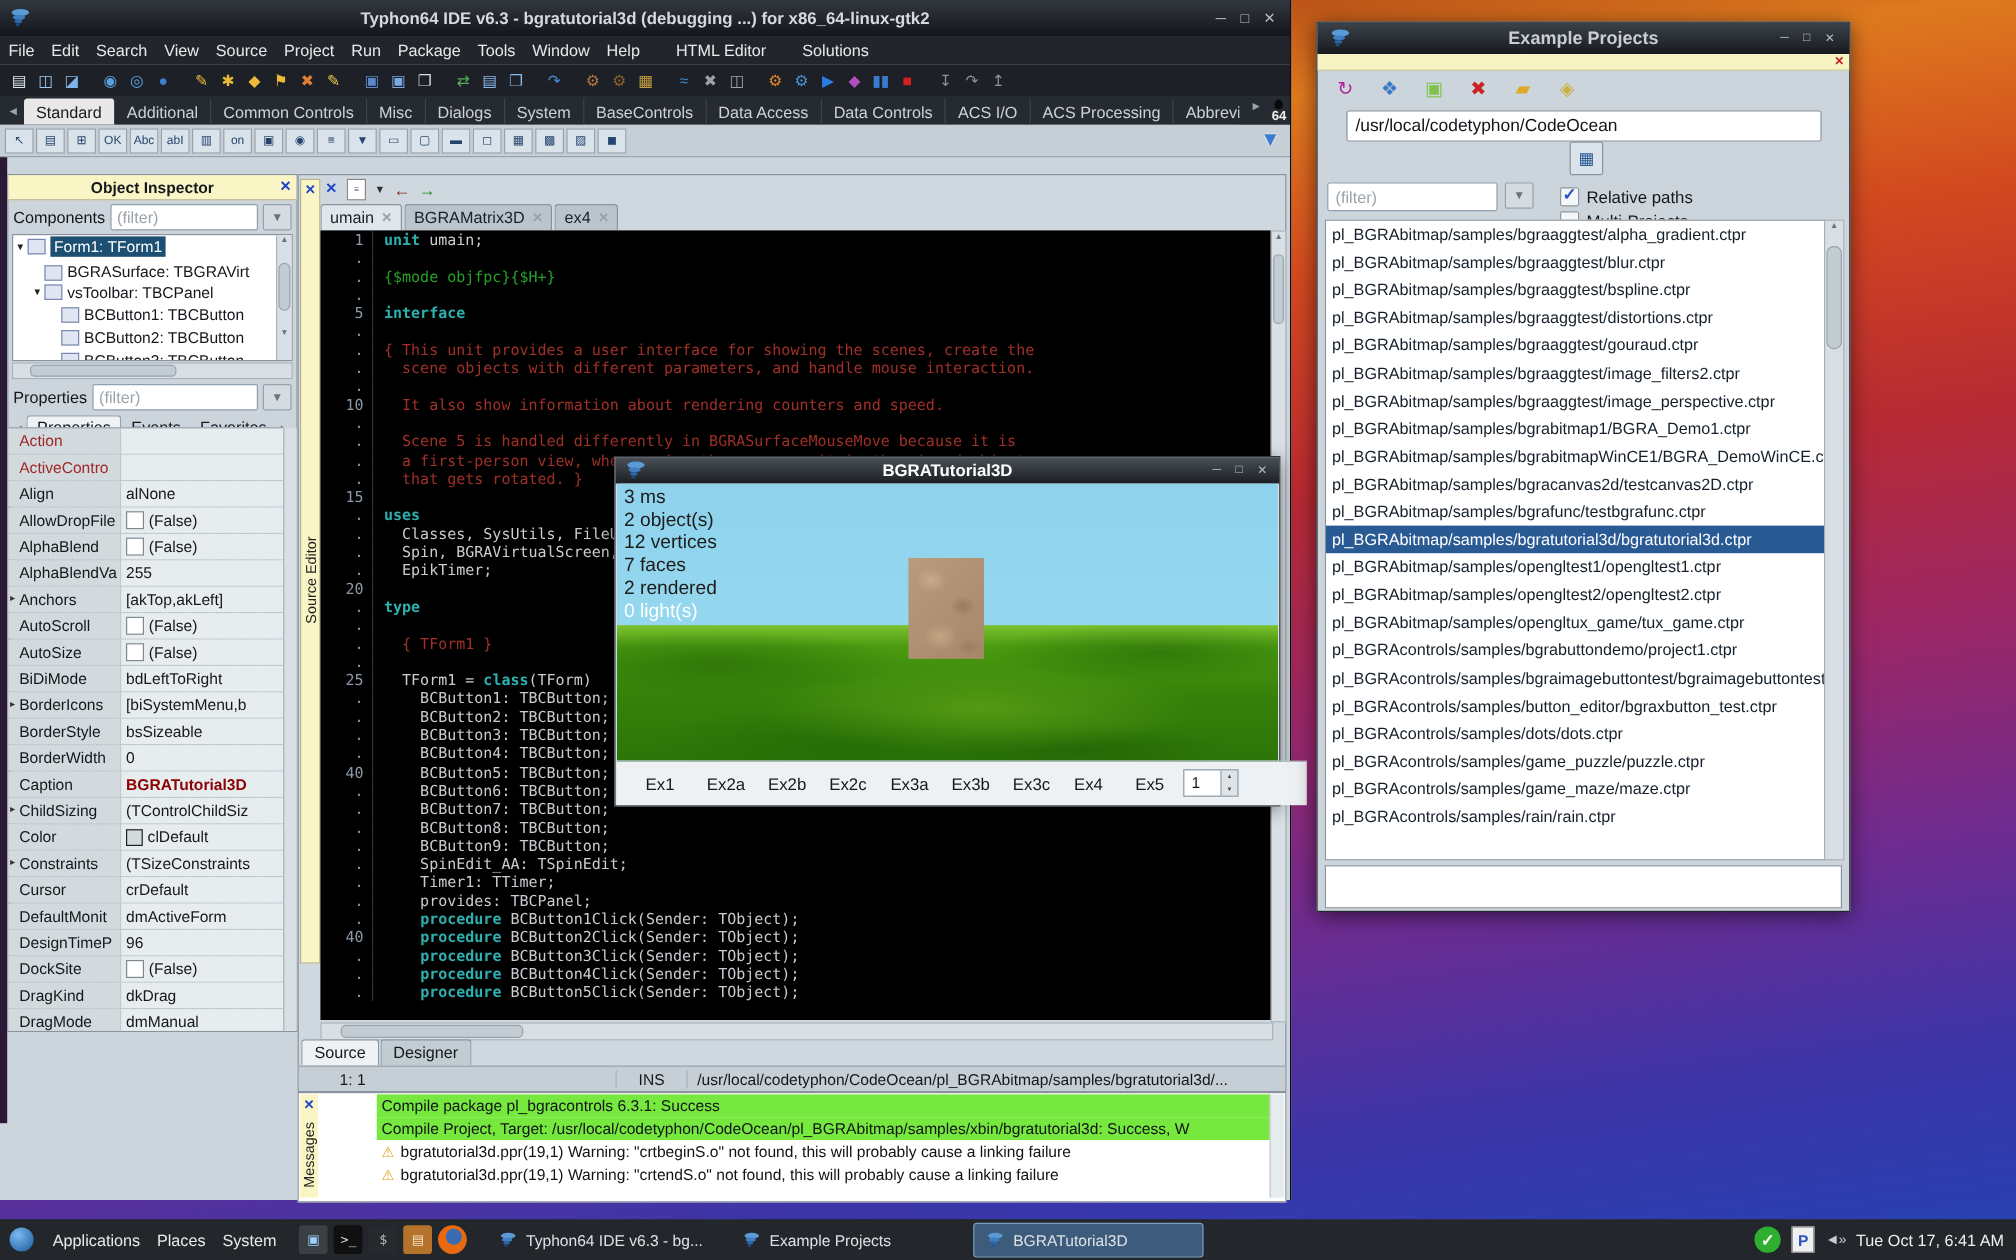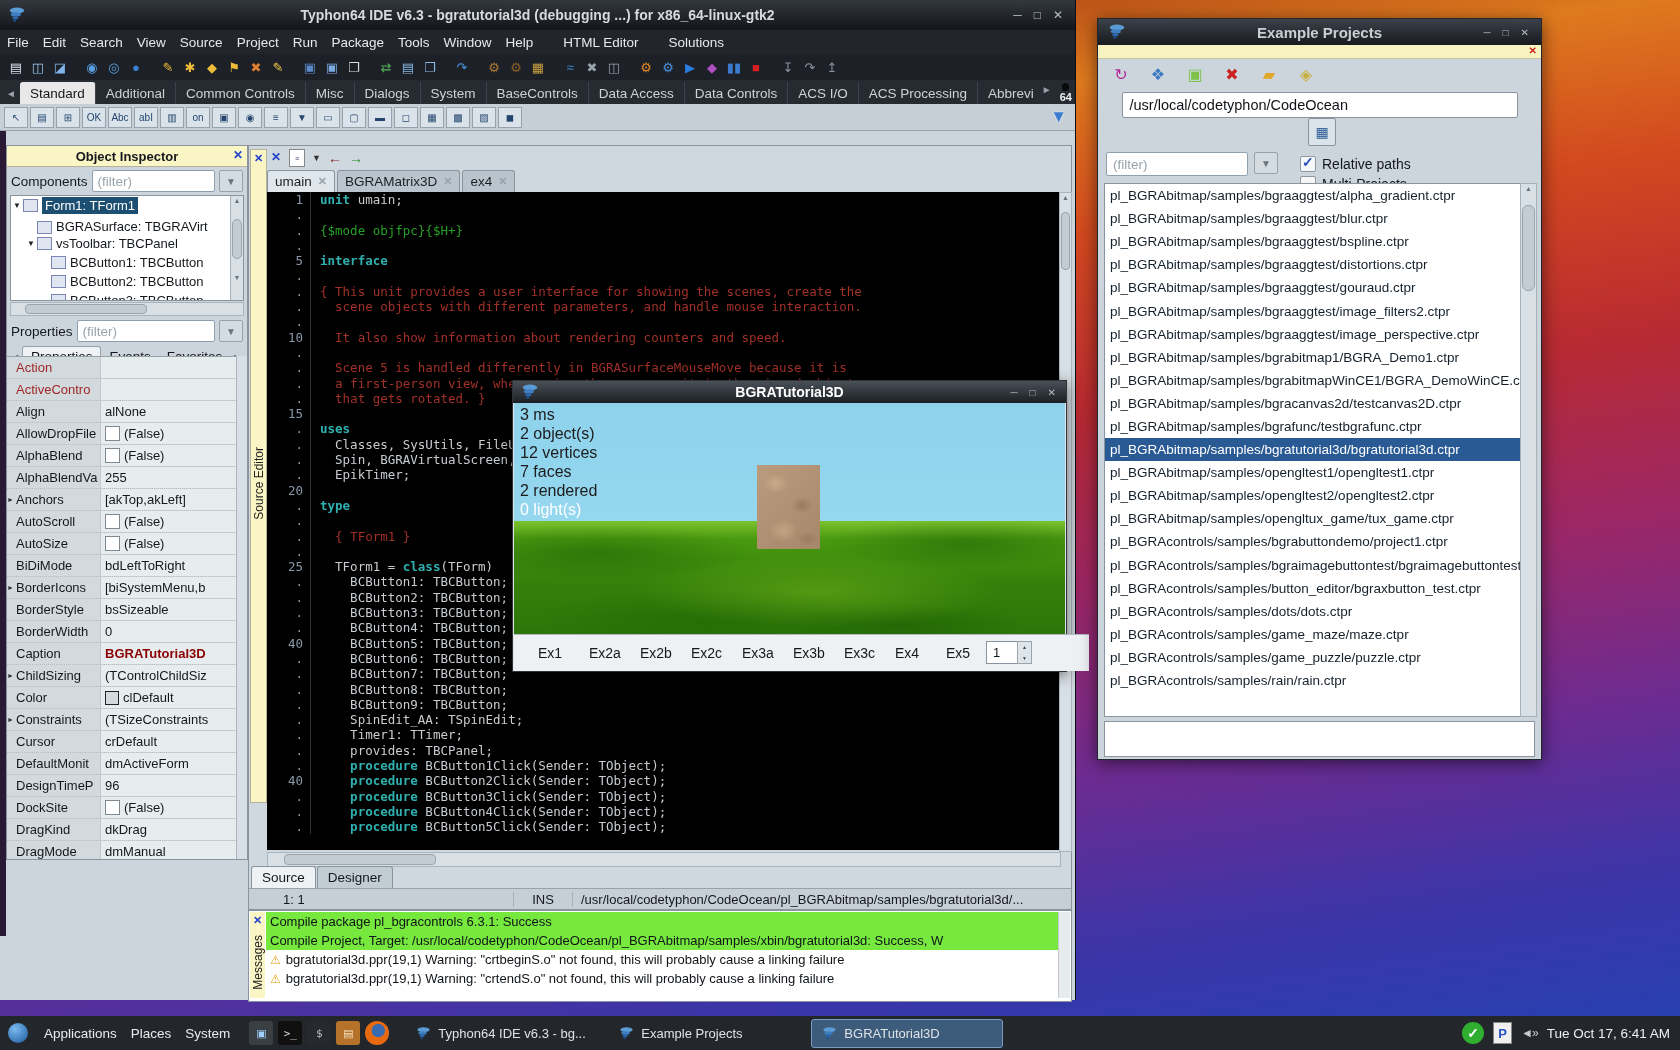--- a/index.html
+++ b/index.html
@@ -105,21 +105,21 @@
   .btab{padding:3px 10px;background:#c2ccd3;border:1px solid #8a949e;border-bottom:none;border-radius:3px 3px 0 0;}
   .btab.active{background:#eef2f5;}
   .ed-status{position:absolute;left:0;top:742px;width:822px;height:20px;background:#c6cfd6;border-top:1px solid #98a2ac;
     display:flex;align-items:center;font-size:13px;color:#14181c;}
   .st1{width:230px;padding-left:34px;border-right:1px solid #a8b2ba;}
   .st2{width:58px;text-align:center;border-right:1px solid #a8b2ba;}
   .st3{flex:1;padding-left:8px;overflow:hidden;white-space:nowrap;}
   
   .messages{position:absolute;left:248px;top:910px;width:822px;height:90px;background:#fff;border:1px solid #8a949e;}
   .msg-strip{position:absolute;left:1px;top:1px;width:15px;height:86px;background:#faf5c5;display:flex;flex-direction:column;align-items:center;}
-  .msg-rows{position:absolute;left:17px;top:1px;right:12px;}
+  .msg-rows{position:absolute;left:17px;top:1px;right:12px;padding-left:48px;}
   .mrow{height:19px;display:flex;align-items:center;padding-left:4px;white-space:nowrap;overflow:hidden;color:#101418;font-size:13px;}
   .mrow.success{background:#76e83e;}
   .warn-ico{display:none;color:#e0a010;font-size:12px;margin-right:5px;}
   .warn-ico.vis{display:inline;}
   .msg-vsb{position:absolute;right:1px;top:1px;width:11px;height:86px;background:#e6ebee;border-left:1px solid #c2cad0;}
   
   .bwin{position:absolute;left:512px;top:380px;width:553px;height:290px;background:#dfe4e8;
     border:1px solid #30343a;box-shadow:0 3px 14px rgba(0,0,0,.55);}
   .bwin-tb{height:22px;background:linear-gradient(#4a5058,#1b1f23);display:flex;align-items:center;padding:0 6px;position:relative;}
   .bwin-title{position:absolute;left:0;right:0;text-align:center;color:#fff;font-weight:bold;font-size:14px;}
@@ -925,22 +925,22 @@
         <div class="prow">pl_BGRAbitmap/samples/bgracanvas2d/testcanvas2D.ctpr</div>
         <div class="prow">pl_BGRAbitmap/samples/bgrafunc/testbgrafunc.ctpr</div>
         <div class="prow sel">pl_BGRAbitmap/samples/bgratutorial3d/bgratutorial3d.ctpr</div>
         <div class="prow">pl_BGRAbitmap/samples/opengltest1/opengltest1.ctpr</div>
         <div class="prow">pl_BGRAbitmap/samples/opengltest2/opengltest2.ctpr</div>
         <div class="prow">pl_BGRAbitmap/samples/opengltux_game/tux_game.ctpr</div>
         <div class="prow">pl_BGRAcontrols/samples/bgrabuttondemo/project1.ctpr</div>
         <div class="prow">pl_BGRAcontrols/samples/bgraimagebuttontest/bgraimagebuttontest.ctpr</div>
         <div class="prow">pl_BGRAcontrols/samples/button_editor/bgraxbutton_test.ctpr</div>
         <div class="prow">pl_BGRAcontrols/samples/dots/dots.ctpr</div>
+        <div class="prow">pl_BGRAcontrols/samples/game_puzzle/puzzle.ctpr</div>
         <div class="prow">pl_BGRAcontrols/samples/game_maze/maze.ctpr</div>
-        <div class="prow">pl_BGRAcontrols/samples/game_puzzle/puzzle.ctpr</div>
         <div class="prow">pl_BGRAcontrols/samples/rain/rain.ctpr</div>
       </div>
     <div class="plist-sb">
       <span class="sb-arrow">▲</span>
       <div class="thumb"></div>
     </div>
     <div class="pbottom"></div>
   </div>
 
   <div class="taskbar">

